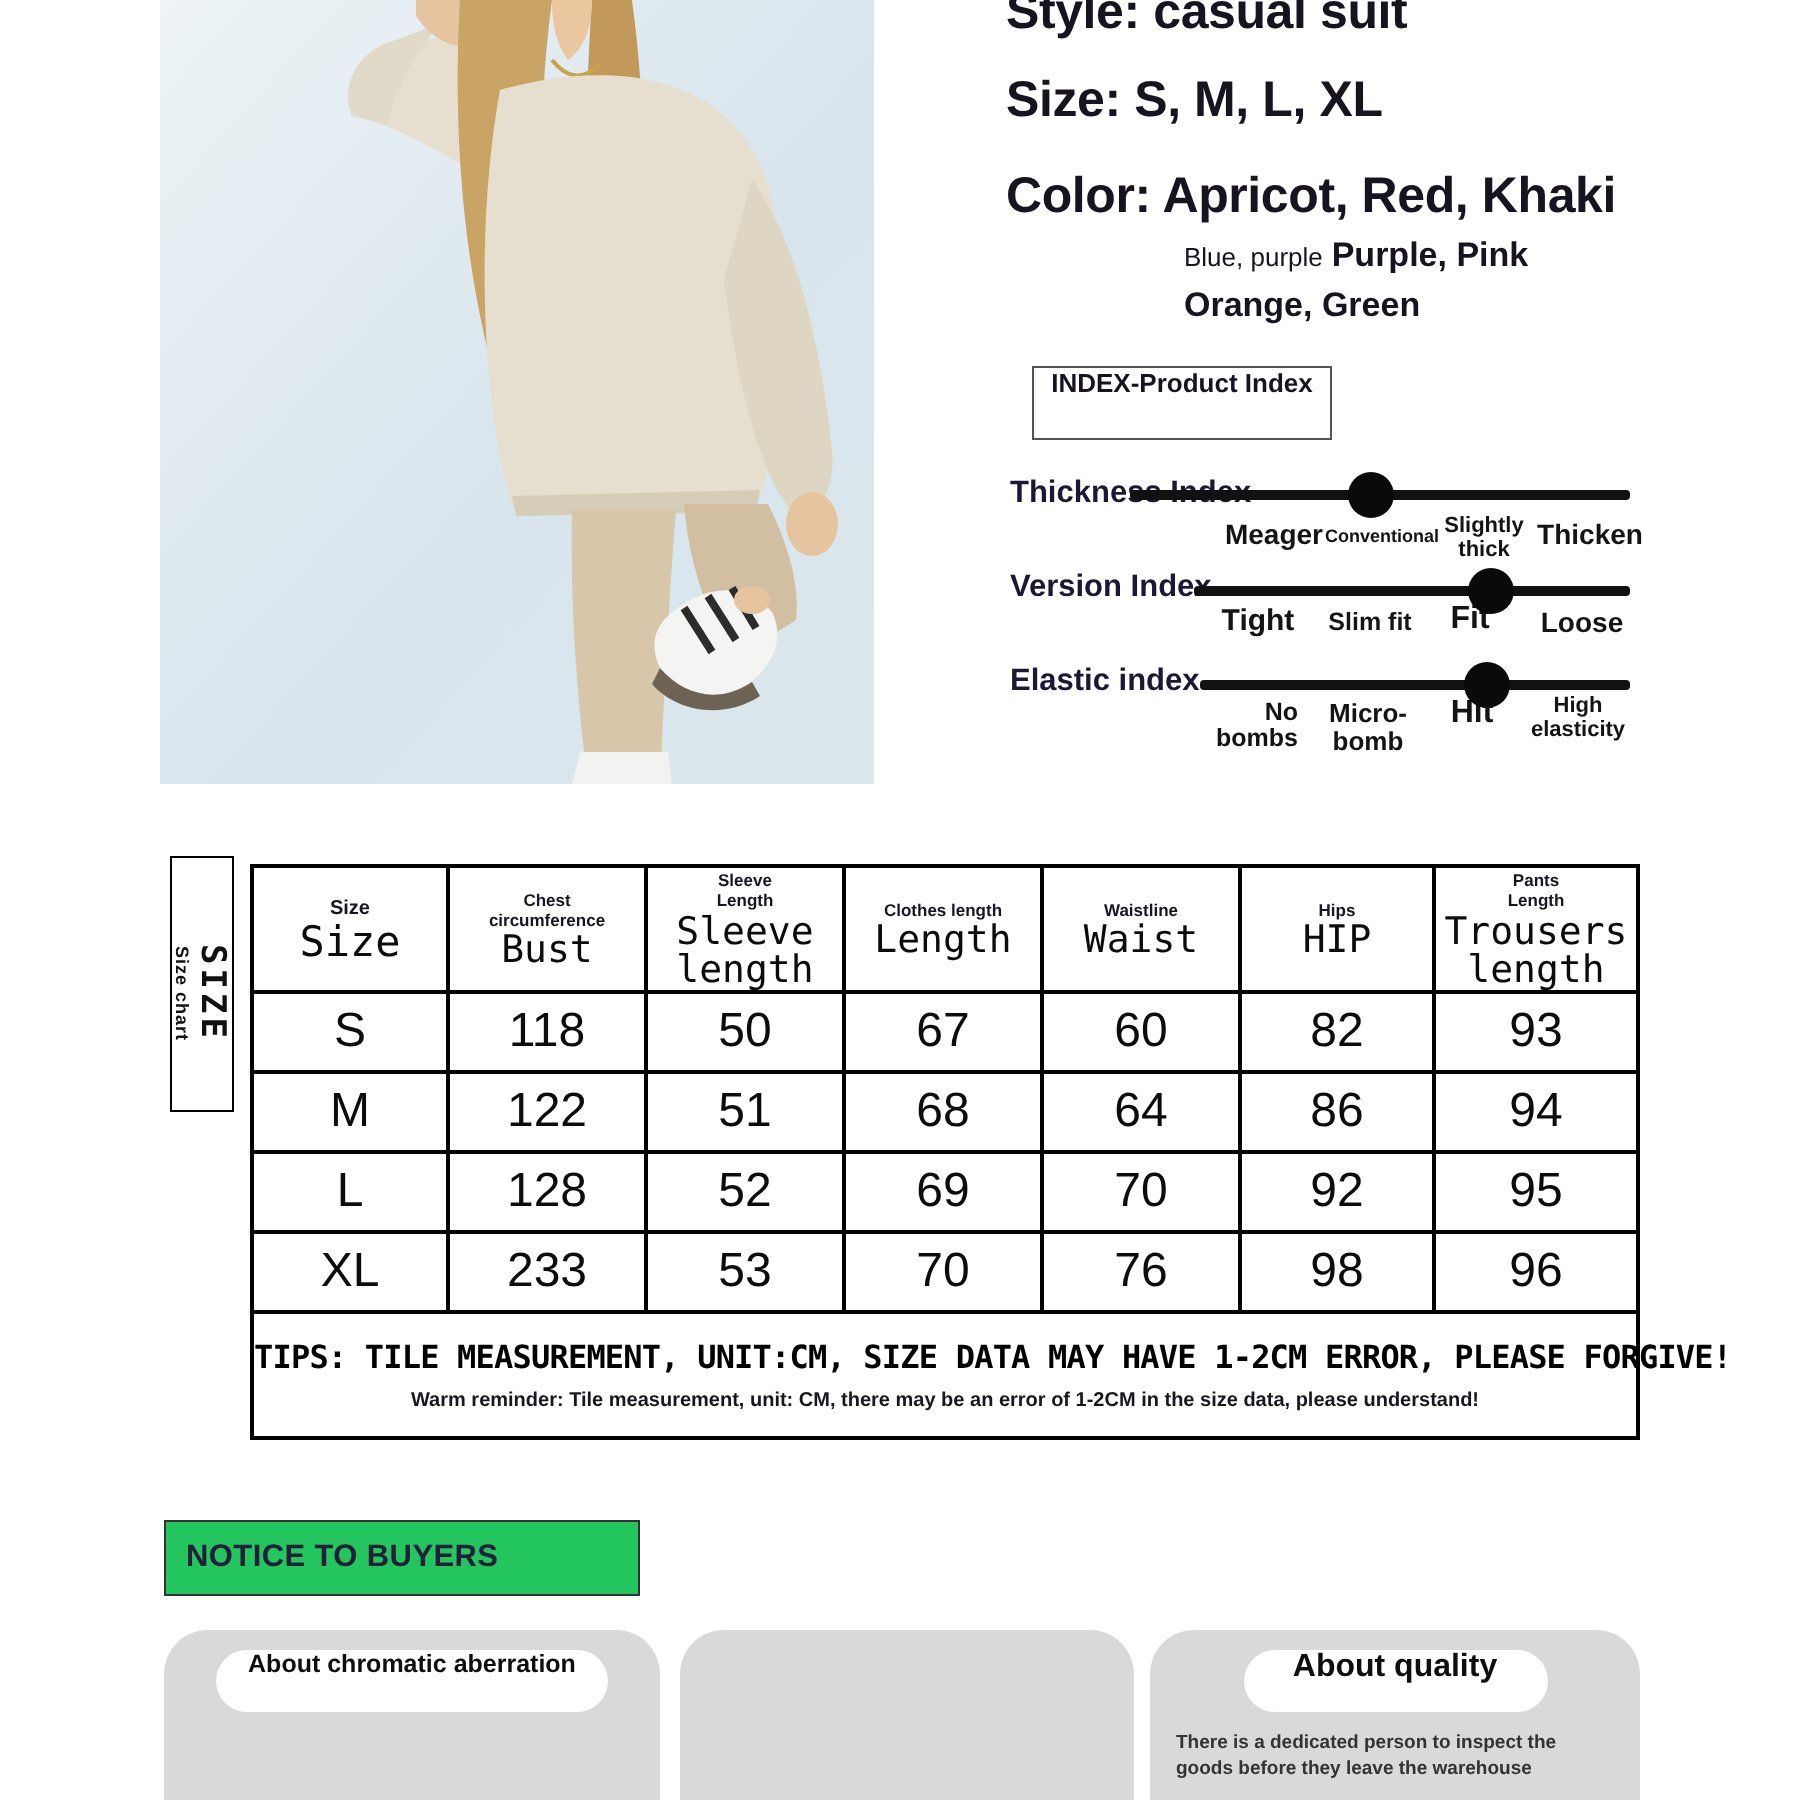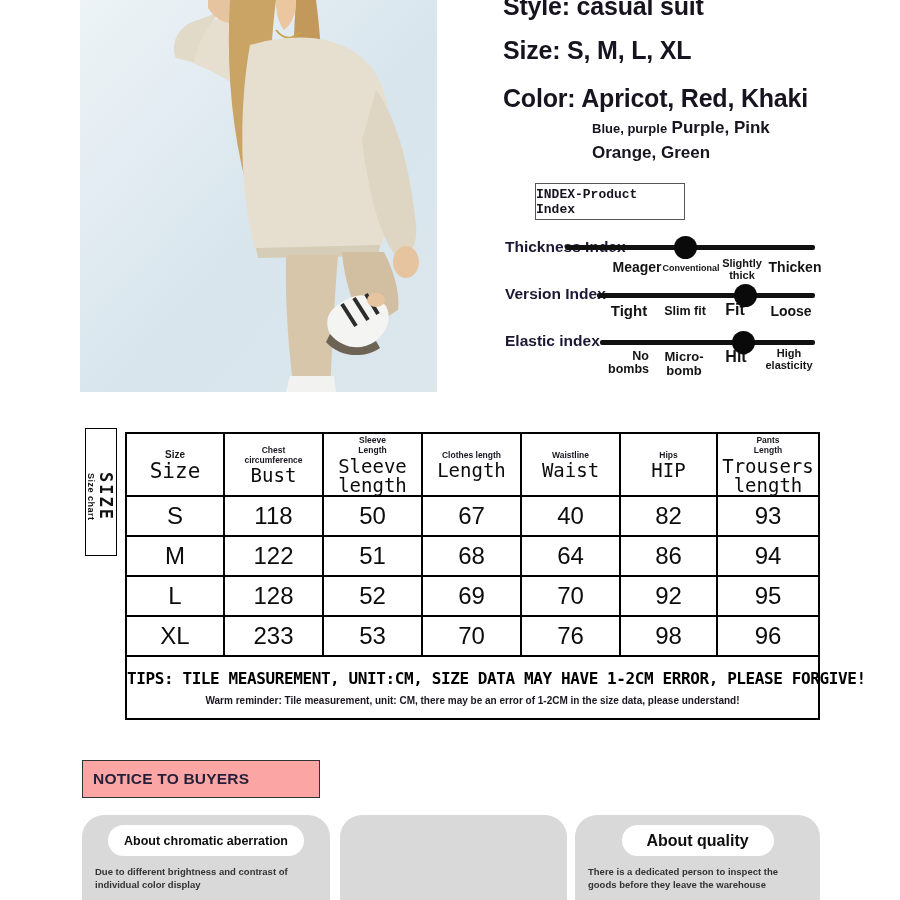--- a/index.html
+++ b/index.html
@@ -12,26 +12,26 @@
   
   .photo{left:80px;top:0;width:357px;height:392px;overflow:hidden;background:#dde8ee;}
   .photo svg{display:block;}
 
   
   .h-line{font-weight:800;font-size:25px;color:#18141f;letter-spacing:-0.2px;white-space:nowrap;}
   .style-line{left:503px;top:-8px;}
   .size-line{left:503px;top:36px;}
   .color-line{left:503px;top:84px;}
   .color-sub1{left:592px;top:118px;white-space:nowrap;}
-  .color-sub1 .small{font-weight:700;font-size:13px;color:#18141f;}
+  .color-sub1 .small{font-weight:400;font-size:13px;color:#18141f;}
   .color-sub1 .big{font-weight:800;font-size:17px;color:#18141f;}
   .color-sub2{left:592px;top:143px;font-weight:800;font-size:17px;color:#18141f;white-space:nowrap;}
 
-  .index-box{left:535px;top:183px;width:148px;height:35px;border:1.5px solid #555;
-    display:flex;align-items:center;justify-content:center;background:#fff;font-family:Liberation Mono, monospace;}
+  .index-box{left:516px;top:183px;width:148px;height:35px;border:1.5px solid #555;
+    display:flex;justify-content:center;background:#fff;}
   .index-box span{font-weight:800;font-size:13px;color:#18141f;}
 
   .slider-row{left:0;top:0;width:900px;height:60px;}
   .slider-label{position:absolute;font-weight:800;font-size:15.5px;color:#1c1733;white-space:nowrap;z-index:1;}
   .slider-line{position:absolute;height:5px;background:#111;z-index:2;border-radius:2px;}
   .slider-dot{position:absolute;width:23px;height:23px;border-radius:50%;background:#0a0a0a;z-index:3;}
   .tick{position:absolute;transform:translateX(-50%);text-align:center;font-weight:800;
     color:#141414;line-height:1.05;z-index:1;}
 
   
@@ -50,30 +50,30 @@
   th.c2 .hsmall{max-width:72px;white-space:normal;}
   th.c3 .hsmall,th.c7 .hsmall{max-width:44px;white-space:normal;}
   .hbig{display:block;font-family:"DejaVu Sans Mono",monospace;font-size:19px;color:#0c0c0c;line-height:1.0;margin-top:1px;}
   th.c1 .hbig{font-size:21px;}
   td.dcell{height:38px;font-size:24px;color:#0c0c0c;font-family:"Liberation Sans",sans-serif;}
   td.tips-cell{height:61px;}
   .tips1{font-family:"DejaVu Sans Mono",monospace;font-weight:700;font-size:16px;letter-spacing:-0.4px;color:#000000;white-space:nowrap;}
   .tips2{font-size:10px;font-weight:800;color:#1a1620;margin-top:7px;}
 
   
-  .notice-box{left:82px;top:760px;width:236px;height:36px;border:1.5px solid #333;background:#fca5a5;
+  .notice-box{left:82px;top:760px;width:236px;height:36px;border:1.5px solid #333;background:#22c55e;
     display:flex;align-items:center;}
   .notice-box span{font-weight:800;font-size:15.5px;color:#241f38;padding-left:10px;letter-spacing:0.2px;}
 
   .card{top:815px;height:140px;background:#d9d9d9;border-radius:22px;}
   .card-1{left:82px;width:248px;}
   .card-2{left:340px;width:227px;}
   .card-3{left:575px;width:245px;}
   .pill{margin:10px auto 0 auto;background:#fff;border-radius:17px;height:31px;
-    display:flex;align-items:center;justify-content:center;}
+    display:flex;justify-content:center;}
   .card-1 .pill{width:196px;}
   .card-2 .pill{width:162px;}
   .card-3 .pill{width:152px;}
   .pill span{font-weight:800;color:#0e0e0e;}
   .card-1 .pill span{font-size:12.5px;}
   .card-2 .pill span{font-size:16px;}
   .card-3 .pill span{font-size:16px;}
   .card p{margin:9px 13px 0 13px;font-size:9.5px;font-weight:800;color:#333;line-height:1.4;}
 </style>
 </head>
@@ -211,21 +211,21 @@
     <th class="hcell c7">
           <span class="hsmall">Pants Length</span>
           <span class="hbig">Trousers length</span>
         </th>
   </tr>
   <tr>
     <td class="dcell">S</td>
     <td class="dcell">118</td>
     <td class="dcell">50</td>
     <td class="dcell">67</td>
-    <td class="dcell">40</td>
+    <td class="dcell">60</td>
     <td class="dcell">82</td>
     <td class="dcell">93</td>
   </tr>
   <tr>
     <td class="dcell">M</td>
     <td class="dcell">122</td>
     <td class="dcell">51</td>
     <td class="dcell">68</td>
     <td class="dcell">64</td>
     <td class="dcell">86</td>
@@ -259,21 +259,20 @@
   </table>
 
 <div class="abs notice-box">
   <span>NOTICE TO BUYERS</span>
 </div>
 
 <div class="abs card card-1">
   <div class="pill">
     <span>About chromatic aberration</span>
   </div>
-  <p class="p1">Due to different brightness and contrast of individual color display</p>
 
 </div>
 
 <div class="abs card card-2">
 
 </div>
 
 <div class="abs card card-3">
   <div class="pill">
     <span>About quality</span>

